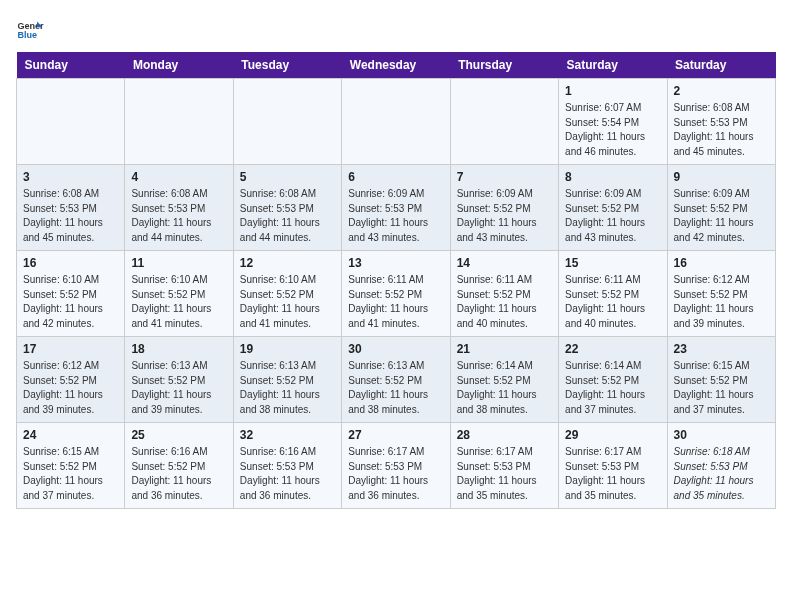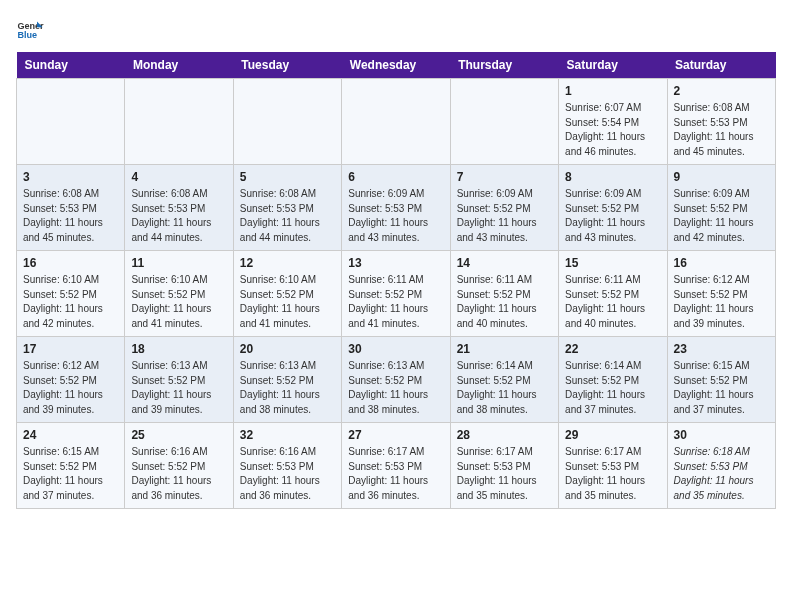--- a/index.html
+++ b/index.html
@@ -222,21 +222,21 @@
 Sunset: 5:52 PM
 Daylight: 11 hours and 39 minutes.</div>
         </td>
         <td>
           <div class="day-num">18</div>
           <div class="day-info" style="white-space: pre-line;">Sunrise: 6:13 AM
 Sunset: 5:52 PM
 Daylight: 11 hours and 39 minutes.</div>
         </td>
         <td>
-          <div class="day-num">20</div>
+          <div class="day-num">19</div>
           <div class="day-info" style="white-space: pre-line;">Sunrise: 6:13 AM
 Sunset: 5:52 PM
 Daylight: 11 hours and 38 minutes.</div>
         </td>
         <td>
           <div class="day-num">30</div>
           <div class="day-info" style="white-space: pre-line;">Sunrise: 6:13 AM
 Sunset: 5:52 PM
 Daylight: 11 hours and 38 minutes.</div>
         </td>

